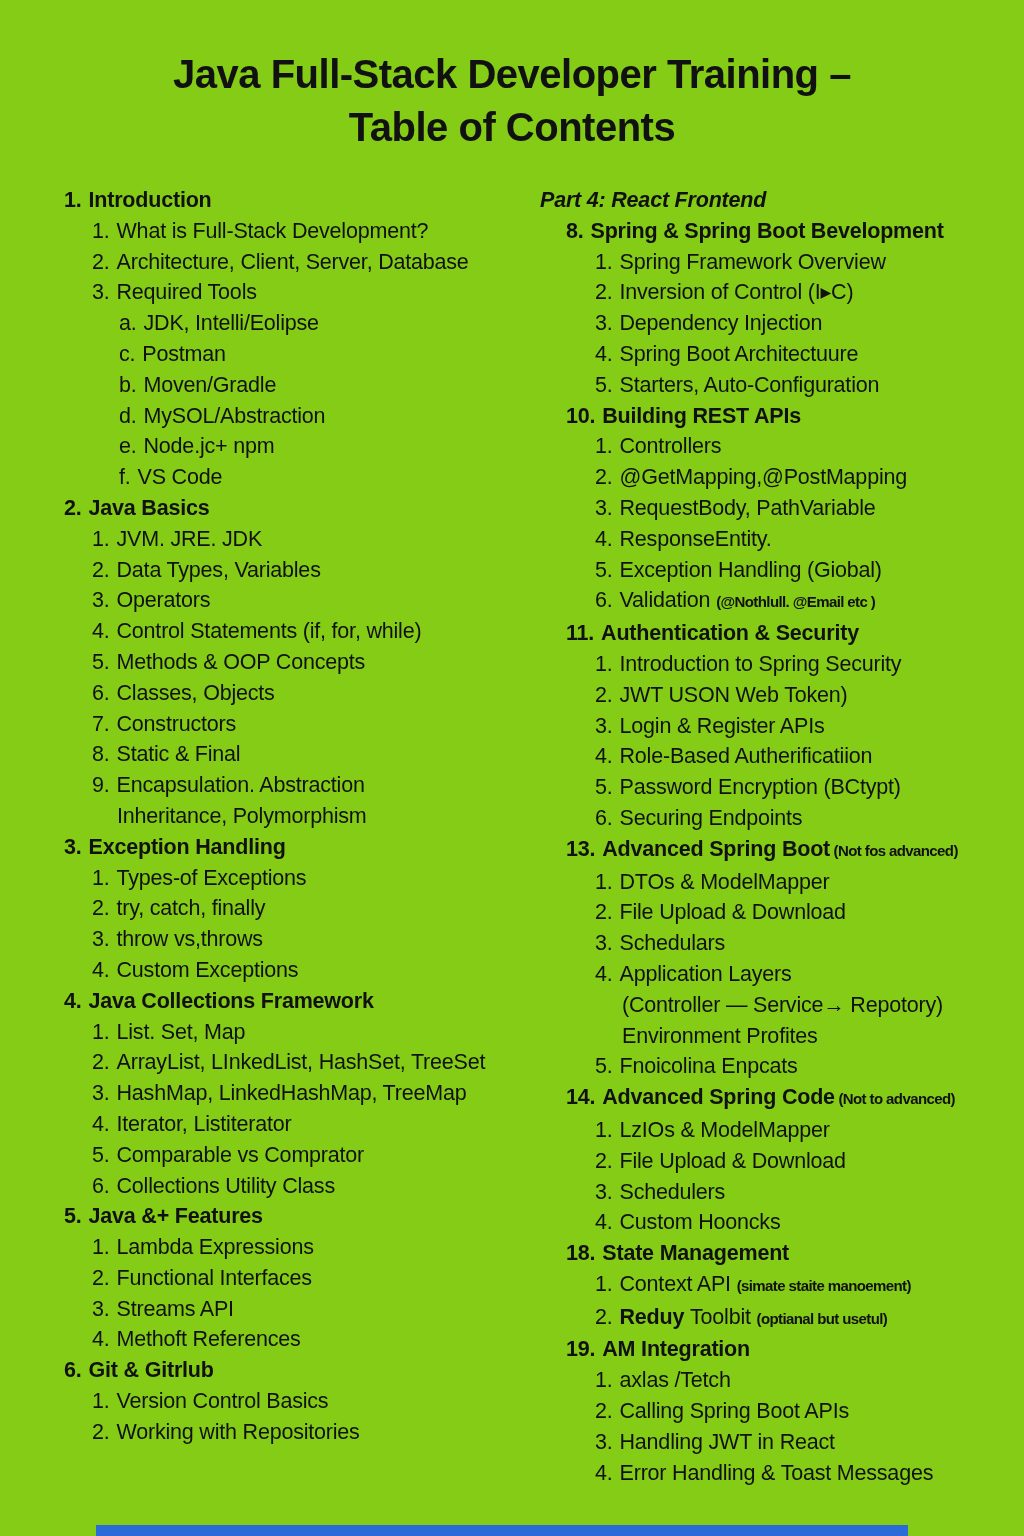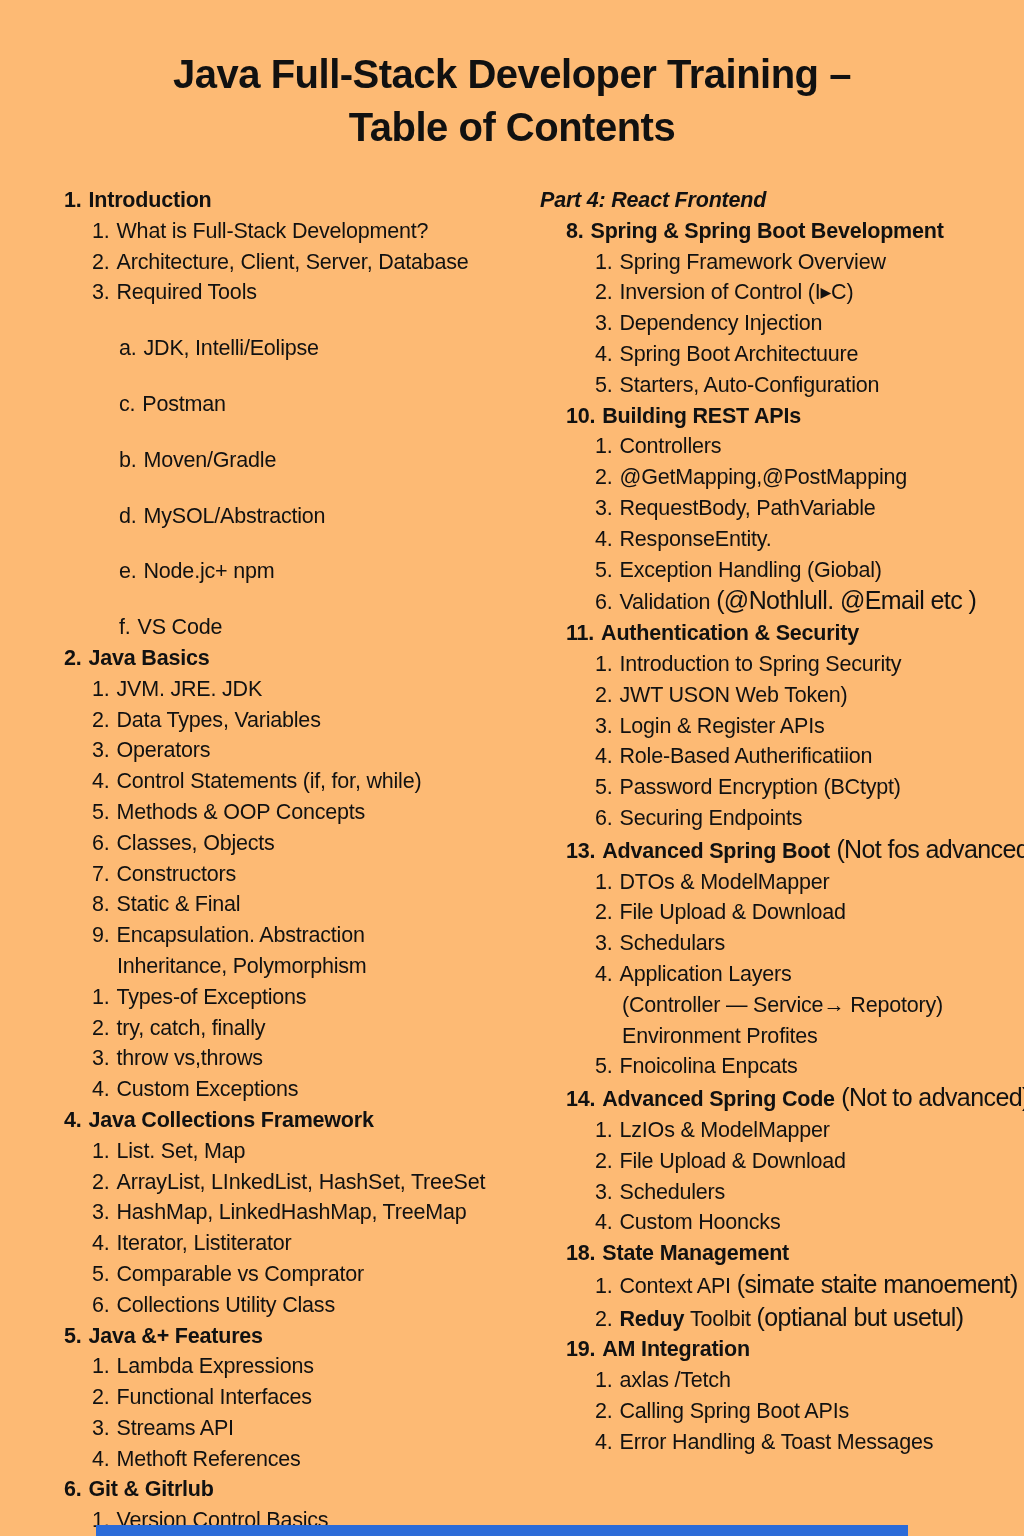--- a/index.html
+++ b/index.html
@@ -9,21 +9,21 @@
     height: 1536px;
     background: #ffffff;
     font-family: "Liberation Sans", sans-serif;
     color: #111111;
     overflow: hidden;
   }
   #page {
     position: relative;
     width: 1024px;
     height: 1536px;
-    background: #fdba74;
+    background: #84cc16;
   }
   #title {
     position: absolute;
     top: 48px;
     left: 0;
     width: 1024px;
     text-align: center;
     font-weight: 700;
     font-size: 40px;
     line-height: 53px;
@@ -41,26 +41,26 @@
     white-space: nowrap;
     letter-spacing: -0.2px;
   }
   .row .marker { margin-right: 7px; display: inline-block; }
   
   .h0   { padding-left: 0;    font-weight: 700; font-style: italic; }
   .h1   { padding-left: 0;    font-weight: 700; }
   .h    { padding-left: 26px; font-weight: 700; }
   .sub  { padding-left: 28px; }
   .subr { padding-left: 55px; }
-  .alpha{ padding-left: 55px; margin-top: 25px; }
+  .alpha{ padding-left: 55px; }
   .cont { padding-left: 53px; }
   .contr{ padding-left: 82px; }
   
   .b { font-weight: 700; }
-  .n { font-weight: 400; font-size: 25px; letter-spacing: -0.6px; }
+  .n { font-weight: 700; font-size: 15px; letter-spacing: -0.6px; }
   #bottom-bar {
     position: absolute;
     left: 96px;
     bottom: 0px;
     width: 812px;
     height: 11px;
     background: #2b6bd8;
   }
 </style>
 </head>
@@ -87,20 +87,21 @@
       <div class="row sub"><span class="marker">1.</span><span>JVM. JRE. JDK</span></div>
       <div class="row sub"><span class="marker">2.</span><span>Data Types, Variables</span></div>
       <div class="row sub"><span class="marker">3.</span><span>Operators</span></div>
       <div class="row sub"><span class="marker">4.</span><span>Control Statements (if, for, while)</span></div>
       <div class="row sub"><span class="marker">5.</span><span>Methods &amp; OOP Concepts</span></div>
       <div class="row sub"><span class="marker">6.</span><span>Classes, Objects</span></div>
       <div class="row sub"><span class="marker">7.</span><span>Constructors</span></div>
       <div class="row sub"><span class="marker">8.</span><span>Static &amp; Final</span></div>
       <div class="row sub"><span class="marker">9.</span><span>Encapsulation.  Abstraction</span></div>
       <div class="row cont"><span>Inheritance, Polymorphism</span></div>
+      <div class="row h1"><span class="marker">3.</span><span class="b">Exception Handling</span></div>
       <div class="row sub"><span class="marker">1.</span><span>Types-of Exceptions</span></div>
       <div class="row sub"><span class="marker">2.</span><span>try, catch, finally</span></div>
       <div class="row sub"><span class="marker">3.</span><span>throw vs,throws</span></div>
       <div class="row sub"><span class="marker">4.</span><span>Custom Exceptions</span></div>
       <div class="row h1"><span class="marker">4.</span><span class="b">Java Collections Framework</span></div>
       <div class="row sub"><span class="marker">1.</span><span>List. Set, Map</span></div>
       <div class="row sub"><span class="marker">2.</span><span>ArrayList, LInkedList, HashSet, TreeSet</span></div>
       <div class="row sub"><span class="marker">3.</span><span>HashMap, LinkedHashMap, TreeMap</span></div>
       <div class="row sub"><span class="marker">4.</span><span>Iterator, Listiterator</span></div>
       <div class="row sub"><span class="marker">5.</span><span>Comparable vs Comprator</span></div>
@@ -148,17 +149,18 @@
       <div class="row subr"><span class="marker">1.</span><span>LzIOs &amp; ModelMapper</span></div>
       <div class="row subr"><span class="marker">2.</span><span>File Upload &amp; Download</span></div>
       <div class="row subr"><span class="marker">3.</span><span>Schedulers</span></div>
       <div class="row subr"><span class="marker">4.</span><span>Custom Hooncks</span></div>
       <div class="row h"><span class="marker">18.</span><span class="b">State Management</span></div>
       <div class="row subr"><span class="marker">1.</span><span>Context API </span><span class="n">(simate staite manoement)</span></div>
       <div class="row subr"><span class="marker">2.</span><span class="b">Reduy </span><span>Toolbit </span><span class="n">(optianal but usetul)</span></div>
       <div class="row h"><span class="marker">19.</span><span class="b">AM Integration</span></div>
       <div class="row subr"><span class="marker">1.</span><span>axlas /Tetch</span></div>
       <div class="row subr"><span class="marker">2.</span><span>Calling Spring Boot APIs</span></div>
+      <div class="row subr"><span class="marker">3.</span><span>Handling JWT in React</span></div>
       <div class="row subr"><span class="marker">4.</span><span>Error Handling &amp; Toast Messages</span></div>
     </div>
 
   <div id="bottom-bar" style="background: rgb(43, 107, 216);"></div>
 </div>
 
 </body></html>

